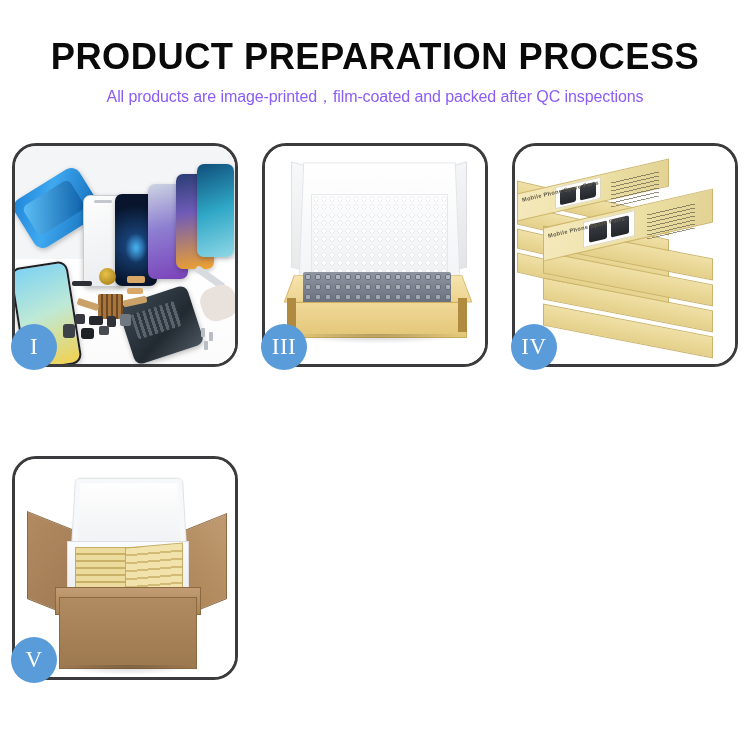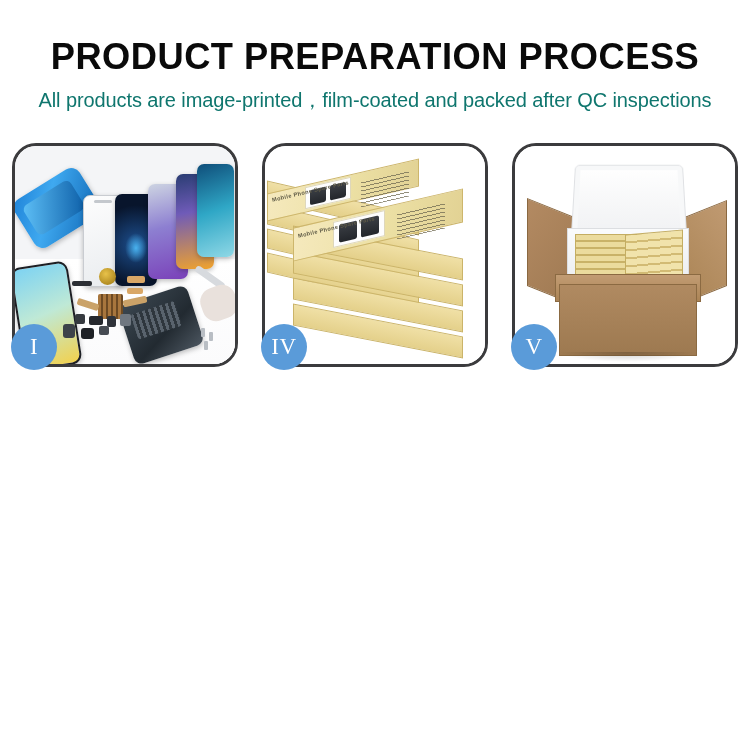--- a/index.html
+++ b/index.html
@@ -26,23 +26,23 @@
     font-size: 37px;
     font-weight: 700;
     letter-spacing: 0.5px;
     line-height: 1;
     color: #0a0a0a;
     transform: scaleX(0.98);
     white-space: nowrap;
   }
   #page-subtitle {
     margin-top: 12px;
-    font-size: 20px;
+    font-size: 16px;
     font-weight: 400;
-    color: #0f766e;
+    color: #8b5cf6;
     letter-spacing: -0.1px;
     white-space: nowrap;
   }
 
   
   #steps-grid {
     position: absolute;
     left: 12px;
     top: 143px;
     width: 726px;
@@ -442,20 +442,35 @@
       <div class="part pt-tool"></div>
       <div class="part pt-hand"></div>
       <div class="part pt-s1"></div>
       <div class="part pt-s2"></div>
       <div class="part pt-s3"></div>
     </div>
     <div class="panel-badge">I</div>
   </div>
 
 
+  <div class="step-panel">
+    <div class="panel-photo p3">
+      <div class="b3-lidflapL"></div>
+      <div class="b3-lidflapR"></div>
+      <div class="b3-lid"></div>
+      <div class="b3-foam"></div>
+      <div class="b3-rim"></div>
+      <div class="b3-inner"></div>
+      <div class="b3-front"></div>
+      <div class="b3-cornerL"></div>
+      <div class="b3-cornerR"></div>
+      <div class="b3-shadow"></div>
+    </div>
+    <div class="panel-badge">III</div>
+  </div>
 
   <div class="step-panel">
     <div class="panel-photo p4">
 
       <div class="stack-box" style="left:2px;  top:52px;  width:150px; height:18px; transform:skewY(13deg);"></div>
       <div class="stack-box" style="left:2px;  top:76px;  width:150px; height:18px; transform:skewY(13deg);"></div>
       <div class="stack-box" style="left:2px;  top:100px; width:150px; height:18px; transform:skewY(13deg);"></div>
       <div class="stack-box" style="left:2px;  top:124px; width:150px; height:18px; transform:skewY(13deg);"></div>
       <div class="sb-lid" style="left:2px;  top:30px;  width:150px; height:26px;"></div>
       <div class="sb-img" style="left:40px; top:36px;  width:44px;  height:20px;"></div>

